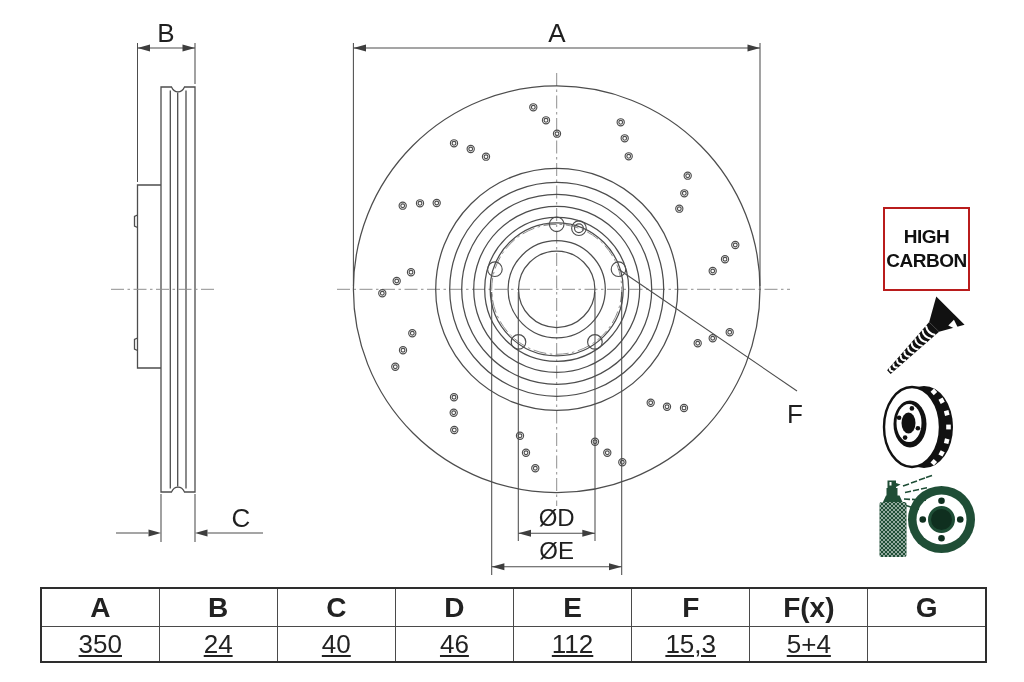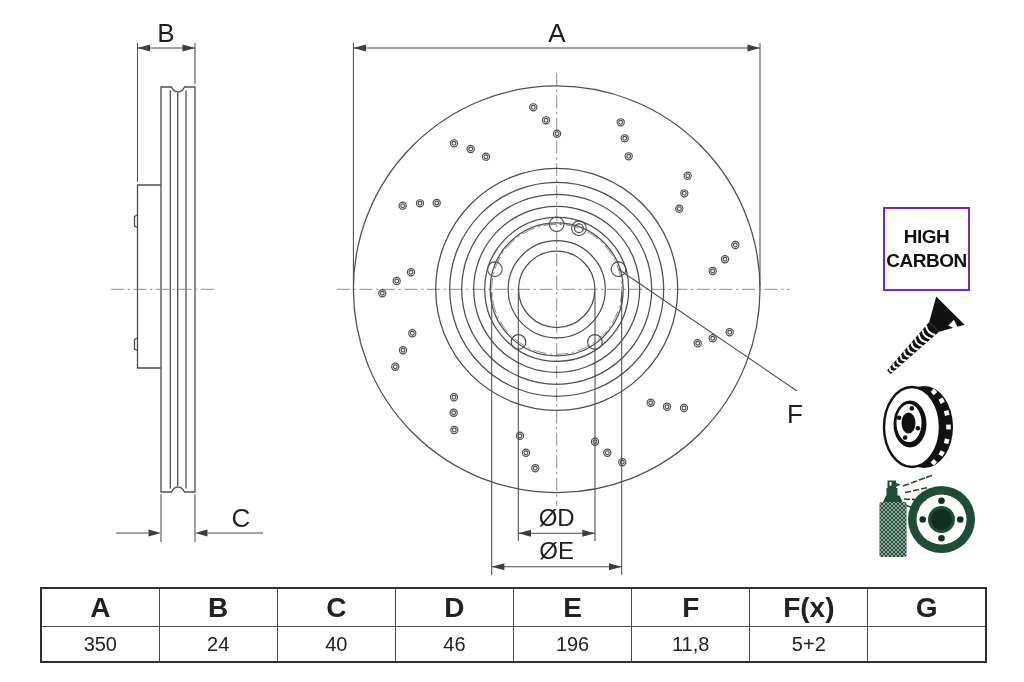--- a/index.html
+++ b/index.html
@@ -11,29 +11,29 @@
   .ext{fill:none;stroke:#4d4d4d;stroke-width:1.05;}
   .dim{fill:none;stroke:#4d4d4d;stroke-width:1.05;}
   .cl{fill:none;stroke:#8f8f8f;stroke-width:1;stroke-dasharray:13 3.5 2.5 3.5;}
   .ar{fill:#3e3e3e;stroke:none;}
   .dimtxt{fill:#1f1f1f;font-size:26px;text-anchor:middle;}
   .dimtxt.small{font-size:24px;}
   #rings circle{fill:none;stroke:#4d4d4d;stroke-width:1.25;}
   #bolt-circle{fill:none;stroke:#8f8f8f;stroke-width:1;stroke-dasharray:13 3.5 2.5 3.5;}
   #drill-holes circle,#bolt-holes circle,#pin-hole circle{fill:none;stroke:#4d4d4d;stroke-width:1.15;}
   .badge{position:absolute;left:883px;top:207px;width:87px;height:84px;box-sizing:border-box;
-         border:2px solid #6d28d9;background:#fff;display:flex;flex-direction:column;
+         border:2px solid #b91c1c;background:#fff;display:flex;flex-direction:column;
          align-items:center;justify-content:center;gap:2px;}
   .badge span{font-weight:bold;font-size:19px;line-height:1.15;color:#111;letter-spacing:-0.5px;}
   table.spec{position:absolute;left:40px;top:587px;width:947px;border-collapse:collapse;
              table-layout:fixed;background:#fff;border:2.5px solid #2e2e2e;}
   table.spec th,table.spec td{border:1.5px solid #4a4a4a;text-align:center;vertical-align:middle;
              color:#222;padding:0;overflow:hidden;}
   table.spec th{font-size:28px;font-weight:bold;height:37px;}
-  table.spec td{font-size:20px;font-weight:normal;height:34px;}
+  table.spec td{font-size:26px;font-weight:normal;height:34px;text-decoration:underline;}
 </style>
 </head>
 <body>
 
 <div class="canvas">
 
 <svg width="1024" height="682" viewBox="0 0 1024 682">
   <defs>
     <pattern id="xh" width="4" height="4" patternUnits="userSpaceOnUse">
       <path d="M0,0 L4,4 M4,0 L0,4" stroke="#ffffff" stroke-width="0.7" opacity="0.75" fill="none"></path>
@@ -274,21 +274,21 @@
     <th>E</th>
     <th>F</th>
     <th>F(x)</th>
     <th>G</th>
   </tr>
   <tr>
     <td>350</td>
     <td>24</td>
     <td>40</td>
     <td>46</td>
-    <td>196</td>
-    <td>11,8</td>
-    <td>5+2</td>
+    <td>112</td>
+    <td>15,3</td>
+    <td>5+4</td>
     <td></td>
   </tr>
 </tbody>
     </table>
 
 </div>
 
 </body></html>

